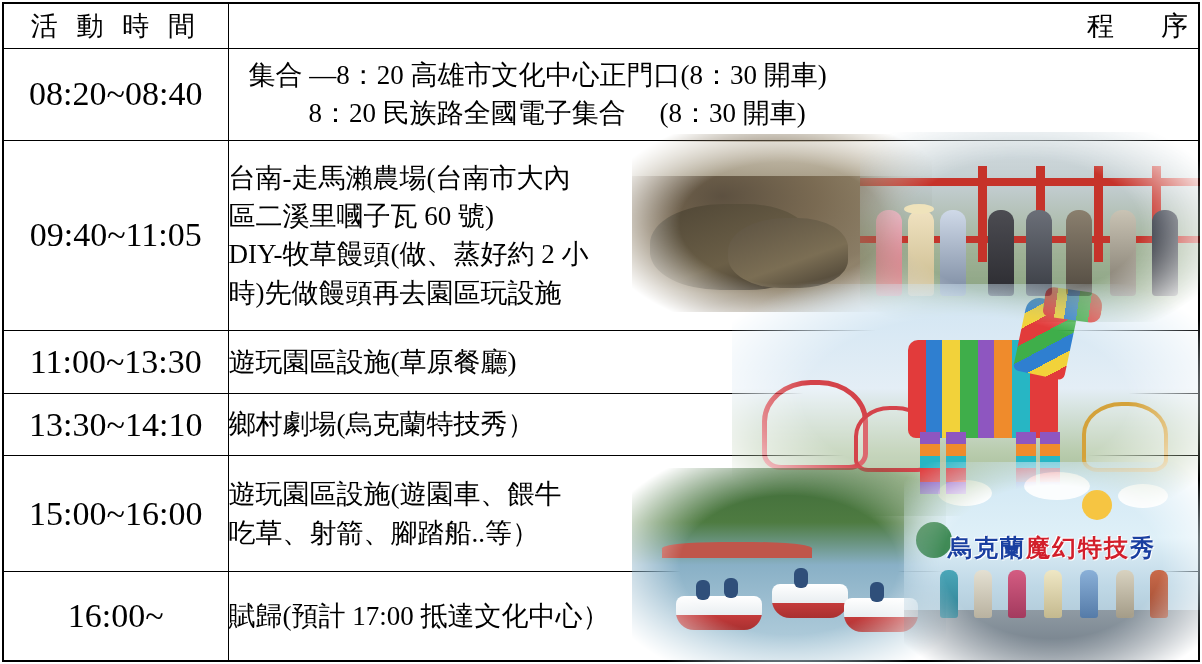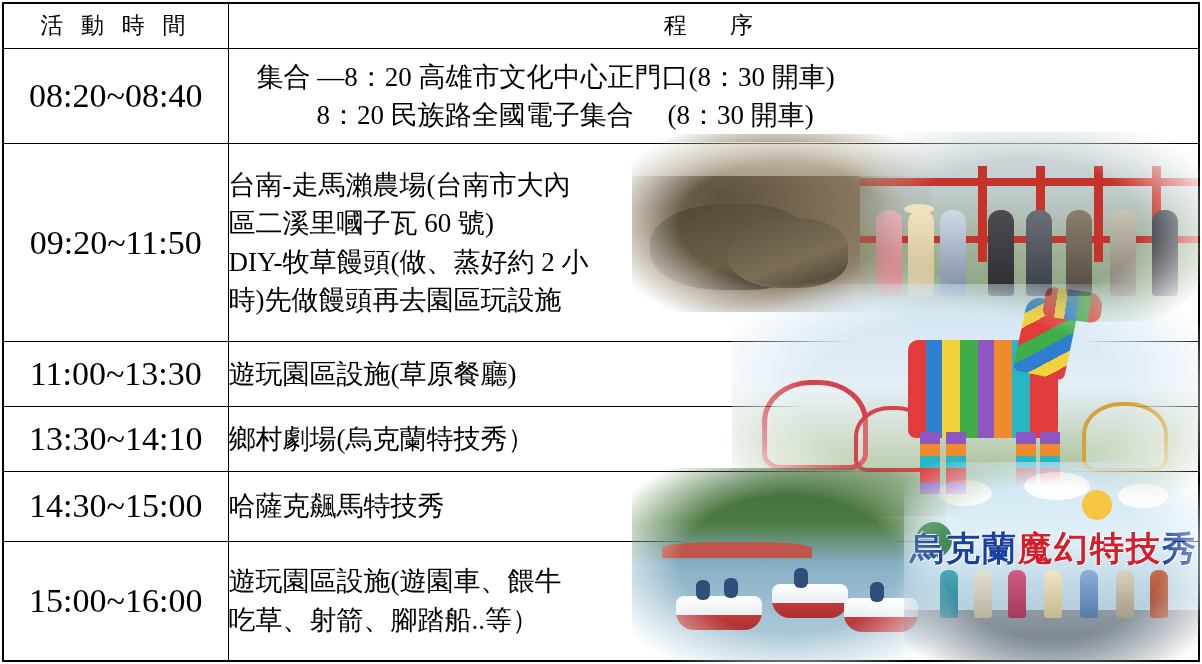--- a/index.html
+++ b/index.html
@@ -31,43 +31,43 @@
     border: 1px solid #000;
     padding: 0;
     vertical-align: middle;
     background: transparent;
   }
   col.time-col { width: 225px; }
   col.prog-col { width: 971px; }
 
   .hdr-time, .hdr-prog {
     text-align: center;
-    font-size: 23px;
+    font-size: 27px;
     letter-spacing: 6px;
     font-weight: normal;
     height: 44px;
     line-height: 44px;
     color: #000;
   }
-  .hdr-prog { letter-spacing: 10px; }
+  .hdr-prog { letter-spacing: 10px; text-align: right; }
 
   .time-cell {
     text-align: center;
     font-size: 34px;
     color: #000000;
     white-space: nowrap;
   }
   .prog-cell {
     font-size: 27px;
     color: #000;
     padding: 4px 10px 4px 14px;
     line-height: 1.42;
   }
   .prog-cell.centered-block {
-    padding-left: 28px;
+    padding-left: 20px;
   }
   .row-line { display: block; }
   .indent1 { padding-left: 60px; display: block; }
 
   
   .collage {
     position: absolute;
     left: 628px;
     top: 130px;
     width: 572px;
@@ -221,23 +221,23 @@
     position: absolute; background: #ffffff; border-radius: 50%; opacity: .9;
   }
   .ph5 .cl1{left:34px;top:18px;width:54px;height:26px}
   .ph5 .cl2{left:120px;top:10px;width:66px;height:28px}
   .ph5 .cl3{left:214px;top:22px;width:50px;height:24px}
   .ph5 .sun {
     position: absolute; left: 178px; top: 28px; width: 30px; height: 30px;
     border-radius: 50%; background: #f6c542;
   }
   .ph5 .banner-text {
-    position: absolute; left: 6px; top: 62px; width: 268px; height: 48px;
+    position: absolute; left: 14px; top: 62px; width: 268px; height: 48px;
     font-family: "Liberation Sans", "DejaVu Sans", sans-serif;
-    font-size: 34px; font-weight: bold; line-height: 48px; text-align: center;
+    font-size: 24px; font-weight: bold; line-height: 48px; text-align: center;
     color: #1a3fa0;
     letter-spacing: 2px;
     text-shadow: 1px 1px 0 #fff, -1px -1px 0 #fff;
     white-space: nowrap;
   }
   .ph5 .banner-text .hl { color: #d21f2b; }
   .ph5 .stage {
     position: absolute; left: 0; bottom: 0; width: 100%; height: 52px;
     background: linear-gradient(180deg,#8f9aa3 0%, #6e7a85 100%);
   }
@@ -274,51 +274,51 @@
     </thead>
     <tbody>
       <tr style="height:70px">
         <td class="time-cell">08:20~08:40</td>
         <td class="prog-cell centered-block">
           <span class="row-line">集合 —8：20 高雄市文化中心正門口(8：30 開車)</span>
           <span class="indent1">8：20 民族路全國電子集合 　(8：30 開車)</span>
         </td>
       </tr>
       <tr style="height:162px">
-        <td class="time-cell">09:20~11:50</td>
+        <td class="time-cell">09:40~11:05</td>
         <td class="prog-cell">
           <span class="row-line">台南-走馬瀨農場(台南市大內</span>
           <span class="row-line">區二溪里嘓子瓦 60 號)</span>
           <span class="row-line">DIY-牧草饅頭(做、蒸好約 2 小</span>
           <span class="row-line">時)先做饅頭再去園區玩設施</span>
         </td>
       </tr>
       <tr style="height:53px">
         <td class="time-cell">11:00~13:30</td>
         <td class="prog-cell">
           <span class="row-line">遊玩園區設施(草原餐廳)</span>
         </td>
       </tr>
       <tr style="height:53px">
         <td class="time-cell">13:30~14:10</td>
         <td class="prog-cell">
           <span class="row-line">鄉村劇場(烏克蘭特技秀）</span>
         </td>
       </tr>
-      <tr style="height:57px">
-        <td class="time-cell">14:30~15:00</td>
-        <td class="prog-cell">
-          <span class="row-line">哈薩克飆馬特技秀</span>
-        </td>
-      </tr>
       <tr style="height:98px">
         <td class="time-cell">15:00~16:00</td>
         <td class="prog-cell">
           <span class="row-line">遊玩園區設施(遊園車、餵牛</span>
           <span class="row-line">吃草、射箭、腳踏船..等）</span>
+        </td>
+      </tr>
+      <tr style="height:76px">
+        <td class="time-cell">16:00~</td>
+        <td class="prog-cell">
+          <span class="row-line">賦歸(預計 17:00 抵達文化中心）</span>
         </td>
       </tr>
     </tbody>
   </table>
 
   <div class="collage">
 
     <div class="ph ph1">
       <div class="roof"></div>
       <div class="animal"></div>

